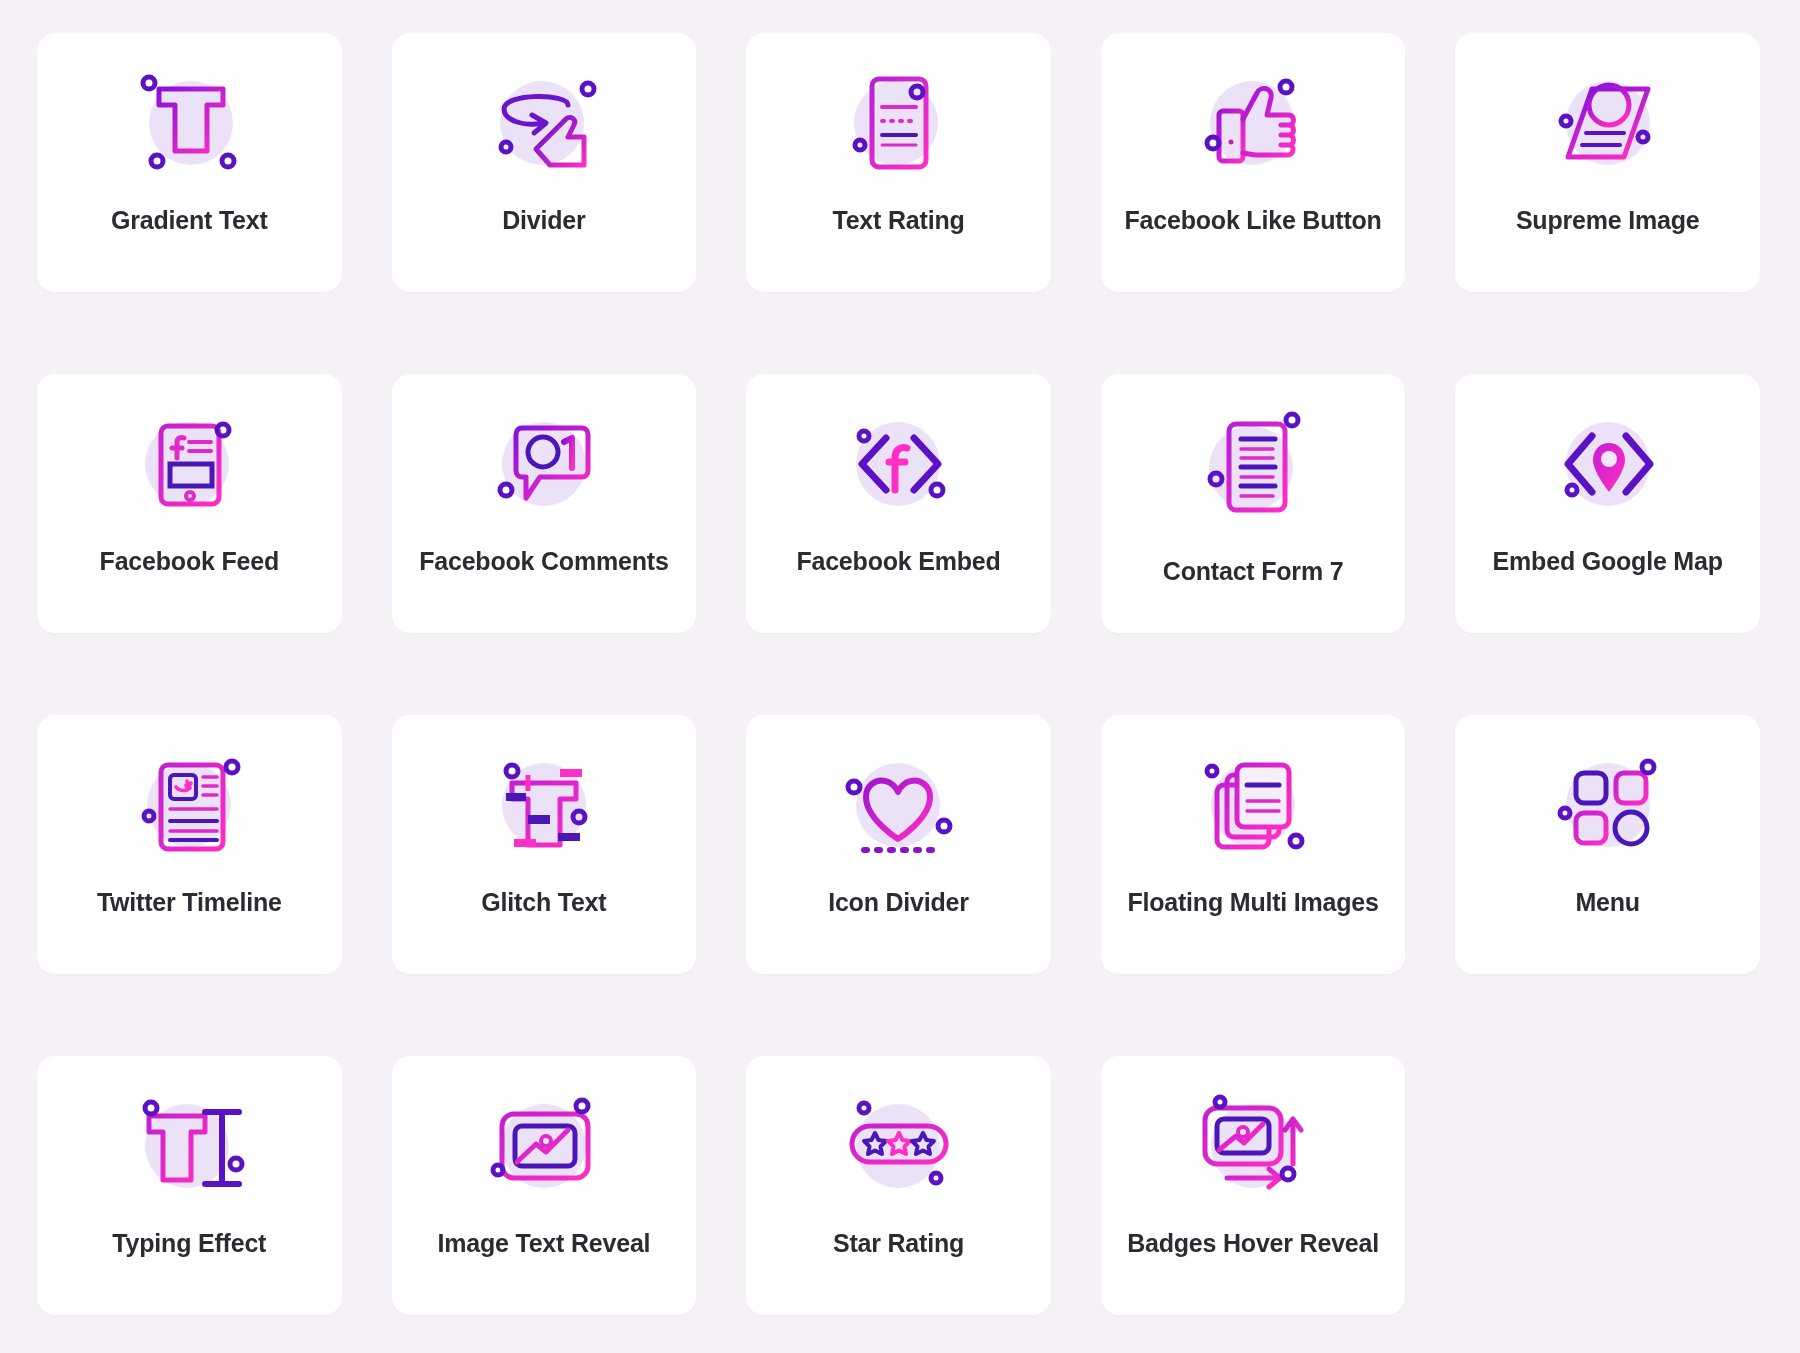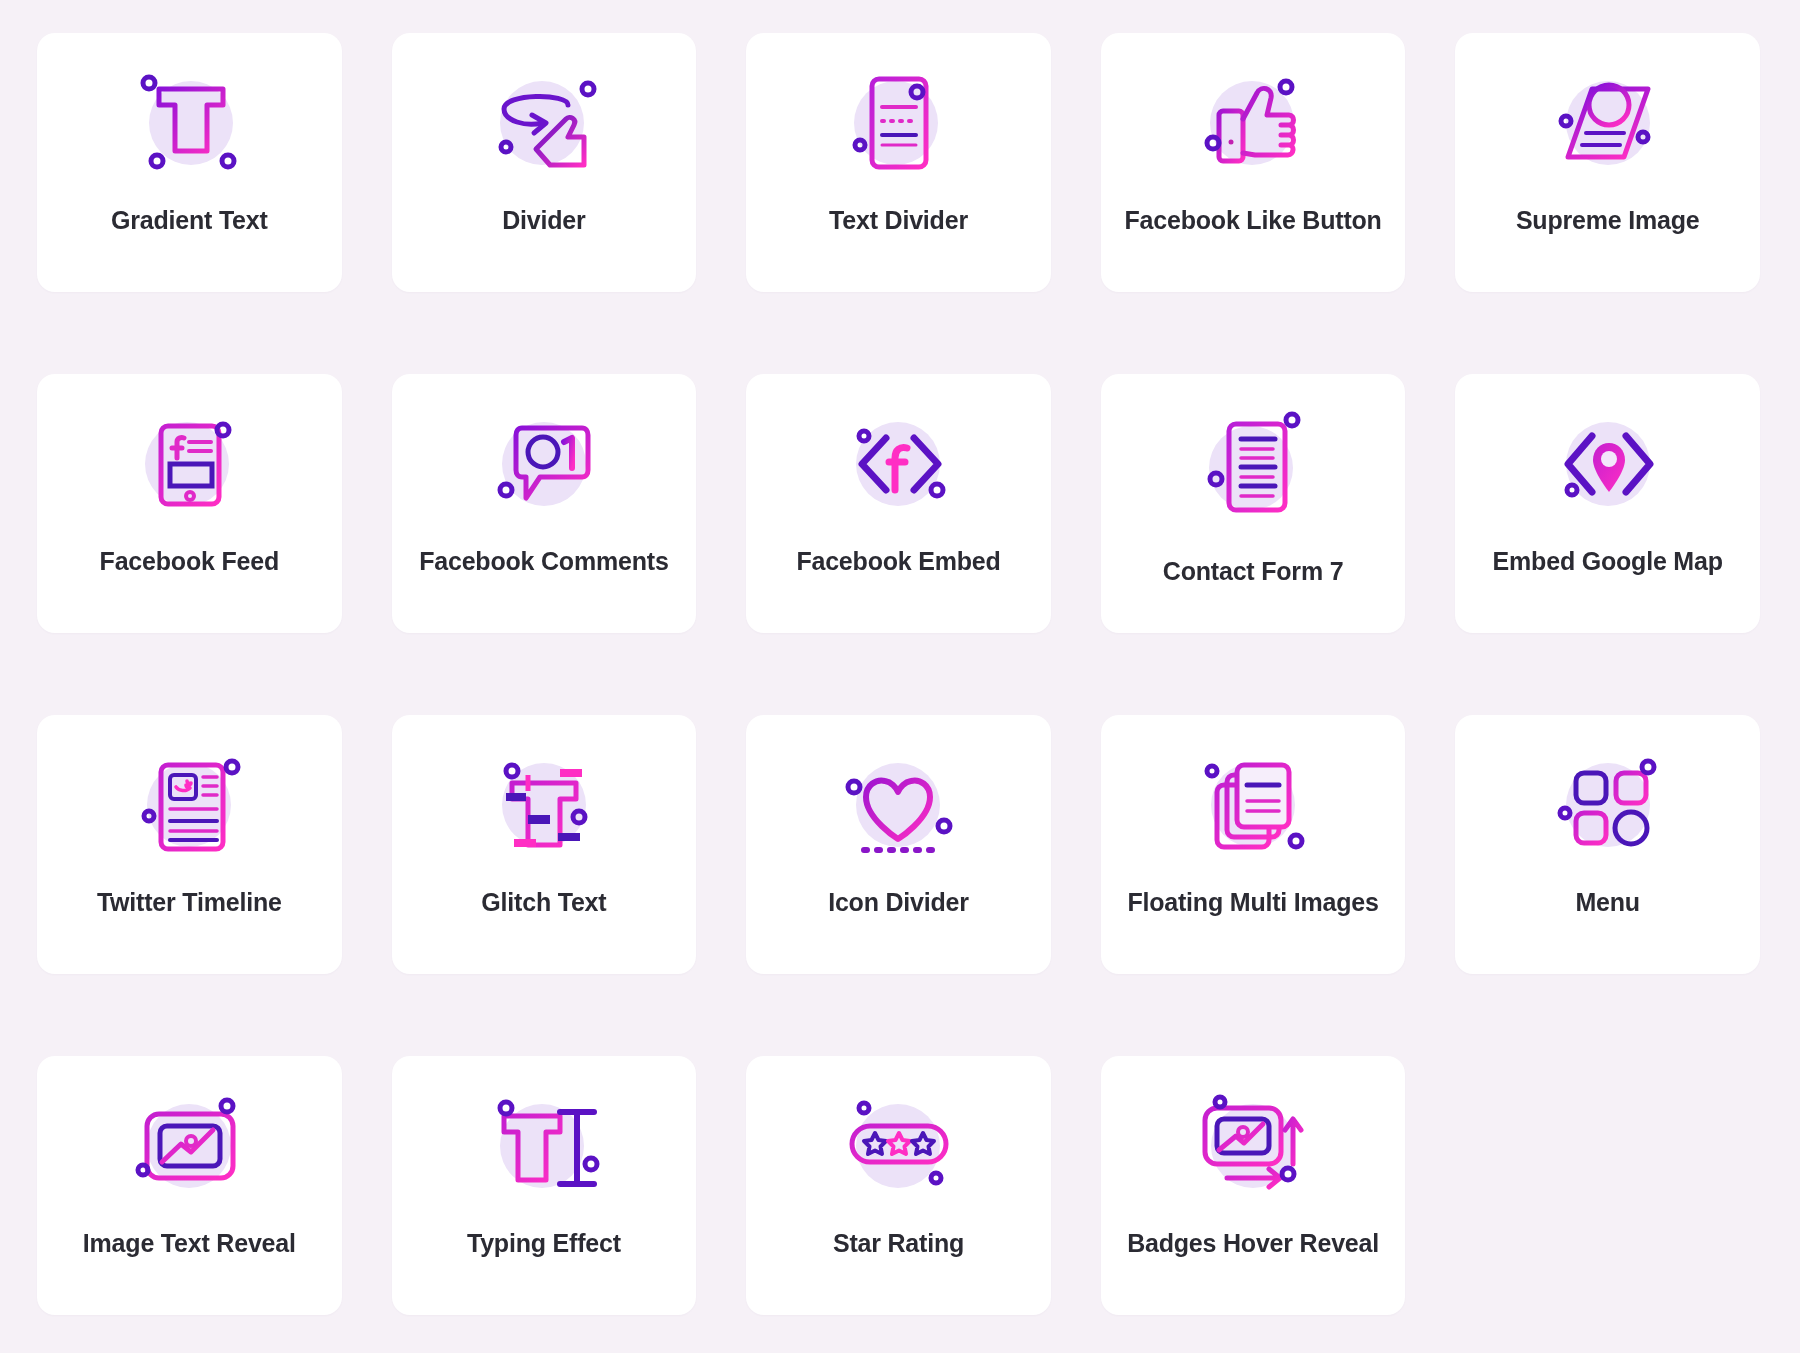--- a/index.html
+++ b/index.html
@@ -128,21 +128,21 @@
         <circle cx="58" cy="58" r="42" fill="#ece2f8"></circle>
         <rect x="34" y="14" width="54" height="88" rx="7" fill="none" stroke="url(#g3)" stroke-width="5"></rect>
         <line x1="44" y1="42" x2="78" y2="42" stroke="#e02ac8" stroke-width="4" stroke-linecap="round"></line>
         <line x1="44" y1="56" x2="78" y2="56" stroke="#e02ac8" stroke-width="4" stroke-linecap="round" stroke-dasharray="2 7"></line>
         <line x1="44" y1="70" x2="78" y2="70" stroke="#4a16b8" stroke-width="4" stroke-linecap="round"></line>
         <line x1="44" y1="80" x2="78" y2="80" stroke="#e02ac8" stroke-width="3" stroke-linecap="round"></line>
         <circle cx="79" cy="27" r="6" fill="none" stroke="#5b12c4" stroke-width="5"></circle>
         <circle cx="22" cy="80" r="5" fill="none" stroke="#5b12c4" stroke-width="5"></circle>
       </svg>
     </div>
-    <div class="widget-label">Text Divider</div>
+    <div class="widget-label">Text Rating</div>
   </div>
 
   <div class="widget-card" data-row="1" data-col="5">
     <div class="icon-wrap">
       <svg viewBox="0 0 120 120">
         <defs>
           <linearGradient id="g5" x1="0" y1="0" x2="1" y2="1">
             <stop offset="0" stop-color="#a015d0"></stop>
               <stop offset="1" stop-color="#ff2ec4"></stop>
           </linearGradient>
@@ -388,60 +388,60 @@
         <rect x="68" y="26" width="30" height="30" rx="8" fill="none" stroke="url(#g16)" stroke-width="5"></rect>
         <rect x="28" y="66" width="30" height="30" rx="8" fill="none" stroke="url(#g16)" stroke-width="5"></rect>
         <circle cx="83" cy="81" r="16" fill="none" stroke="#4a16b8" stroke-width="5"></circle>
         <circle cx="100" cy="20" r="6" fill="none" stroke="#5b12c4" stroke-width="5"></circle>
         <circle cx="17" cy="66" r="5" fill="none" stroke="#5b12c4" stroke-width="5"></circle>
       </svg>
     </div>
     <div class="widget-label">Menu</div>
   </div>
 
-  <div class="widget-card" data-row="4" data-col="2">
-    <div class="icon-wrap">
-      <svg viewBox="0 0 120 120">
-        <defs>
-          <linearGradient id="g17" x1="0" y1="0" x2="1" y2="1">
-            <stop offset="0" stop-color="#c41fd0"></stop>
-              <stop offset="1" stop-color="#ff2ec4"></stop>
-          </linearGradient>
-        </defs>
-        <circle cx="60" cy="58" r="42" fill="#ece2f8"></circle>
-        <rect x="18" y="26" width="86" height="64" rx="12" fill="none" stroke="url(#g17)" stroke-width="5"></rect>
-        <rect x="31" y="38" width="60" height="40" rx="7" fill="none" stroke="#4a16b8" stroke-width="5"></rect>
-        <path d="M33 74 L52 56 L62 64 L84 42" fill="none" stroke="url(#g17)" stroke-width="5" stroke-linecap="round" stroke-linejoin="round"></path>
-        <circle cx="62" cy="53" r="5" fill="none" stroke="#e02ac8" stroke-width="4"></circle>
-        <circle cx="98" cy="18" r="6" fill="none" stroke="#5b12c4" stroke-width="5"></circle>
-        <circle cx="14" cy="82" r="5" fill="none" stroke="#5b12c4" stroke-width="5"></circle>
-      </svg>
-    </div>
-    <div class="widget-label">Image Text Reveal</div>
-  </div>
-
   <div class="widget-card" data-row="4" data-col="3">
     <div class="icon-wrap">
       <svg viewBox="0 0 120 120">
         <defs>
           <linearGradient id="g18" x1="0" y1="0" x2="1" y2="1">
             <stop offset="0" stop-color="#c41fd0"></stop>
               <stop offset="1" stop-color="#ff2ec4"></stop>
           </linearGradient>
         </defs>
         <circle cx="58" cy="58" r="42" fill="#ece2f8"></circle>
         <path d="M20 28 H76 V44 H62 V92 H34 V44 H20 Z" fill="none" stroke="url(#g18)" stroke-width="5" stroke-linejoin="round"></path>
         <line x1="76" y1="24" x2="110" y2="24" stroke="#5b12c4" stroke-width="6" stroke-linecap="round"></line>
         <line x1="93" y1="24" x2="93" y2="96" stroke="#5b12c4" stroke-width="6" stroke-linecap="round"></line>
         <line x1="76" y1="96" x2="110" y2="96" stroke="#5b12c4" stroke-width="6" stroke-linecap="round"></line>
         <circle cx="22" cy="20" r="6" fill="none" stroke="#5b12c4" stroke-width="5"></circle>
         <circle cx="107" cy="76" r="6" fill="none" stroke="#5b12c4" stroke-width="5"></circle>
       </svg>
     </div>
     <div class="widget-label">Typing Effect</div>
+  </div>
+
+  <div class="widget-card" data-row="4" data-col="2">
+    <div class="icon-wrap">
+      <svg viewBox="0 0 120 120">
+        <defs>
+          <linearGradient id="g17" x1="0" y1="0" x2="1" y2="1">
+            <stop offset="0" stop-color="#c41fd0"></stop>
+              <stop offset="1" stop-color="#ff2ec4"></stop>
+          </linearGradient>
+        </defs>
+        <circle cx="60" cy="58" r="42" fill="#ece2f8"></circle>
+        <rect x="18" y="26" width="86" height="64" rx="12" fill="none" stroke="url(#g17)" stroke-width="5"></rect>
+        <rect x="31" y="38" width="60" height="40" rx="7" fill="none" stroke="#4a16b8" stroke-width="5"></rect>
+        <path d="M33 74 L52 56 L62 64 L84 42" fill="none" stroke="url(#g17)" stroke-width="5" stroke-linecap="round" stroke-linejoin="round"></path>
+        <circle cx="62" cy="53" r="5" fill="none" stroke="#e02ac8" stroke-width="4"></circle>
+        <circle cx="98" cy="18" r="6" fill="none" stroke="#5b12c4" stroke-width="5"></circle>
+        <circle cx="14" cy="82" r="5" fill="none" stroke="#5b12c4" stroke-width="5"></circle>
+      </svg>
+    </div>
+    <div class="widget-label">Image Text Reveal</div>
   </div>
 
   <div class="widget-card" data-row="4" data-col="4">
     <div class="icon-wrap">
       <svg viewBox="0 0 120 120">
         <defs>
           <linearGradient id="g19" x1="0" y1="0" x2="1" y2="1">
             <stop offset="0" stop-color="#c41fd0"></stop>
               <stop offset="1" stop-color="#ff2ec4"></stop>
           </linearGradient>

